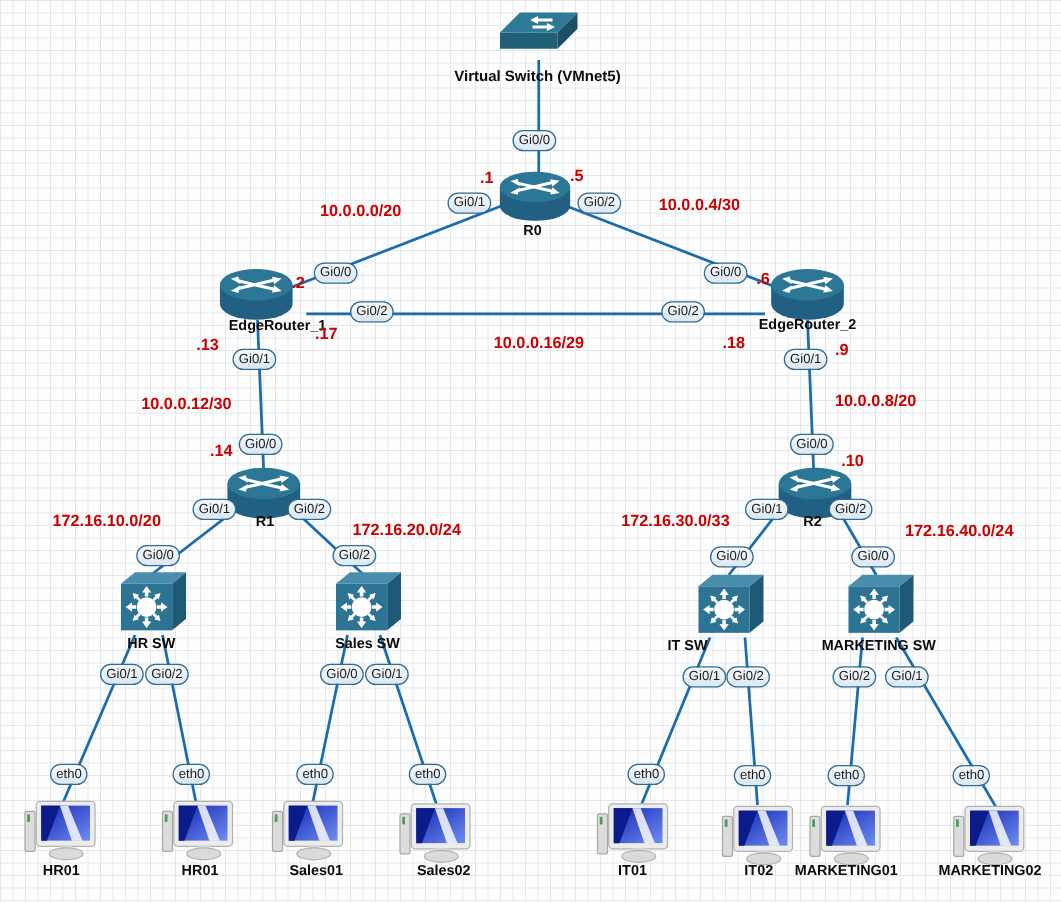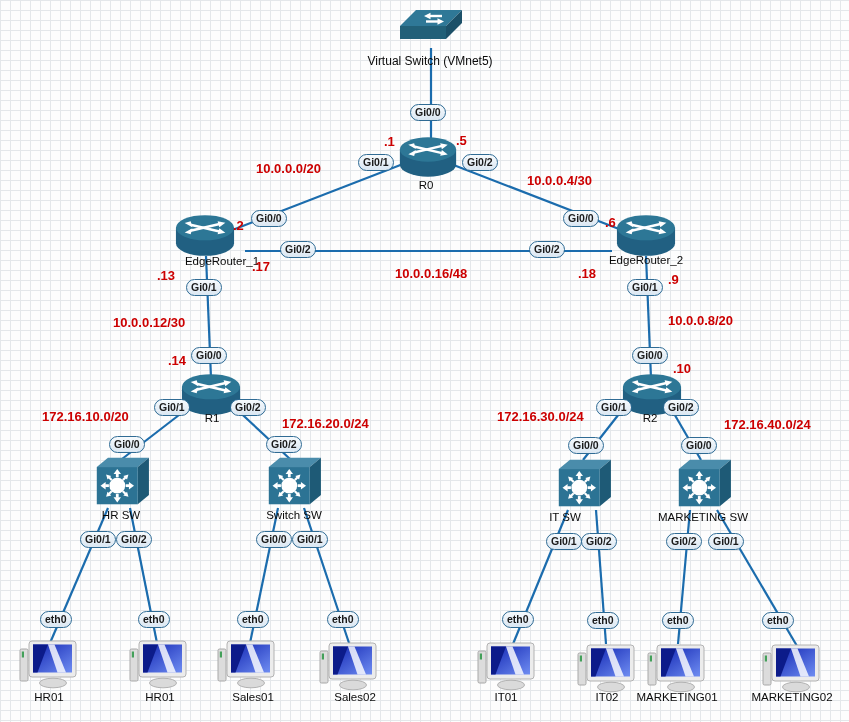--- a/index.html
+++ b/index.html
@@ -9,28 +9,28 @@
     background-color:#fdfdfd;
     background-image:
       linear-gradient(#e4e7ea 1px, transparent 1px),
       linear-gradient(90deg, #e4e7ea 1px, transparent 1px);
     background-size:10px 10px;
   }
   svg.links{position:absolute;left:0;top:0;z-index:1;}
   .dev{position:absolute;z-index:3;line-height:0;}
   .pill{
     position:absolute;z-index:5;
-    font-size:10.5px;font-weight:700;color:#1a1a1a;
+    font-size:10.5px;font-weight:400;color:#1a1a1a;
     background:linear-gradient(#f6fafd,#dbe7f2);
     border:1.5px solid #2f6b94;border-radius:9px;
     padding:1px 4px;line-height:13px;white-space:nowrap;
   }
   .nlabel{
     position:absolute;z-index:4;transform:translateX(-50%);
-    font-size:11.5px;font-weight:400;color:#0a0a0a;white-space:nowrap;
+    font-size:11.5px;font-weight:700;color:#0a0a0a;white-space:nowrap;
   }
   .net,.host{
     position:absolute;z-index:4;
     font-size:13px;font-weight:700;color:#cc0000;white-space:nowrap;
   }
 </style>
 </head>
 <body>
 
 <div id="canvas">
@@ -181,22 +181,22 @@
         <use href="#sym-pc"></use>
       </svg></div>
 
   <div class="nlabel" style="left:430px;top:54px;font-size:12px">Virtual Switch (VMnet5)</div>
   <div class="nlabel" style="left:426px;top:179px">R0</div>
   <div class="nlabel" style="left:222px;top:255px">EdgeRouter_1</div>
   <div class="nlabel" style="left:646px;top:254px">EdgeRouter_2</div>
   <div class="nlabel" style="left:212px;top:412px">R1</div>
   <div class="nlabel" style="left:650px;top:412px">R2</div>
   <div class="nlabel" style="left:121px;top:509px">HR SW</div>
-  <div class="nlabel" style="left:294px;top:509px">Switch SW</div>
-  <div class="nlabel" style="left:565px;top:511px">IT SW</div>
+  <div class="nlabel" style="left:294px;top:509px">Sales SW</div>
+  <div class="nlabel" style="left:550px;top:511px">IT SW</div>
   <div class="nlabel" style="left:703px;top:511px">MARKETING SW</div>
   <div class="nlabel" style="left:49px;top:691px">HR01</div>
   <div class="nlabel" style="left:160px;top:691px">HR01</div>
   <div class="nlabel" style="left:253px;top:691px">Sales01</div>
   <div class="nlabel" style="left:355px;top:691px">Sales02</div>
   <div class="nlabel" style="left:506px;top:691px">IT01</div>
   <div class="nlabel" style="left:607px;top:691px">IT02</div>
   <div class="nlabel" style="left:677px;top:691px">MARKETING01</div>
   <div class="nlabel" style="left:792px;top:691px">MARKETING02</div>
 
@@ -230,27 +230,27 @@
   <div class="pill" style="left:40px;top:611px">eth0</div>
   <div class="pill" style="left:138px;top:611px">eth0</div>
   <div class="pill" style="left:237px;top:611px">eth0</div>
   <div class="pill" style="left:327px;top:611px">eth0</div>
   <div class="pill" style="left:502px;top:611px">eth0</div>
   <div class="pill" style="left:587px;top:612px">eth0</div>
   <div class="pill" style="left:662px;top:612px">eth0</div>
   <div class="pill" style="left:762px;top:612px">eth0</div>
 
   <div class="net" style="left:256px;top:161px">10.0.0.0/20</div>
-  <div class="net" style="left:527px;top:173px">10.0.0.4/30</div>
-  <div class="net" style="left:395px;top:266px">10.0.0.16/48</div>
+  <div class="net" style="left:527px;top:156px">10.0.0.4/30</div>
+  <div class="net" style="left:395px;top:266px">10.0.0.16/29</div>
   <div class="net" style="left:113px;top:315px">10.0.0.12/30</div>
   <div class="net" style="left:668px;top:313px">10.0.0.8/20</div>
   <div class="net" style="left:42px;top:409px">172.16.10.0/20</div>
   <div class="net" style="left:282px;top:416px">172.16.20.0/24</div>
-  <div class="net" style="left:497px;top:409px">172.16.30.0/24</div>
+  <div class="net" style="left:497px;top:409px">172.16.30.0/33</div>
   <div class="net" style="left:724px;top:417px">172.16.40.0/24</div>
 
   <div class="host" style="left:384px;top:134px">.1</div>
   <div class="host" style="left:456px;top:133px">.5</div>
   <div class="host" style="left:233px;top:218px">.2</div>
   <div class="host" style="left:605px;top:215px">.6</div>
   <div class="host" style="left:252px;top:259px">.17</div>
   <div class="host" style="left:578px;top:266px">.18</div>
   <div class="host" style="left:157px;top:268px">.13</div>
   <div class="host" style="left:668px;top:272px">.9</div>

